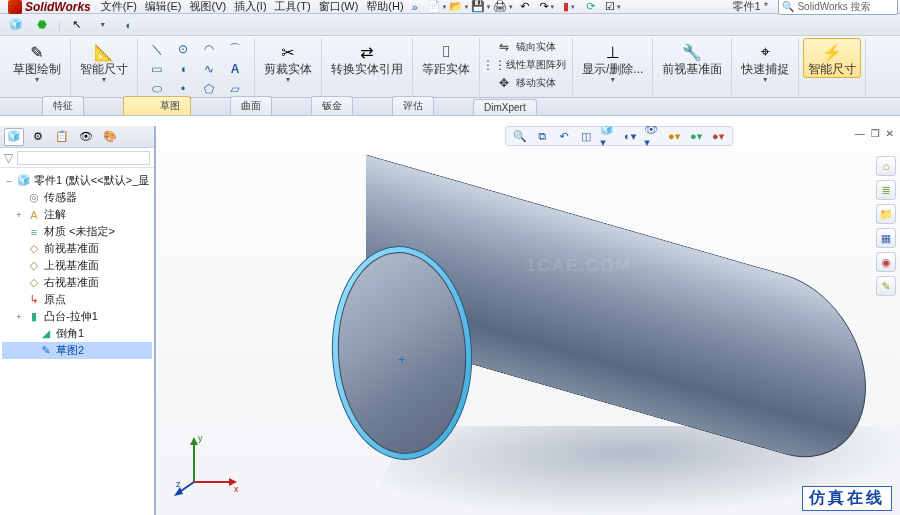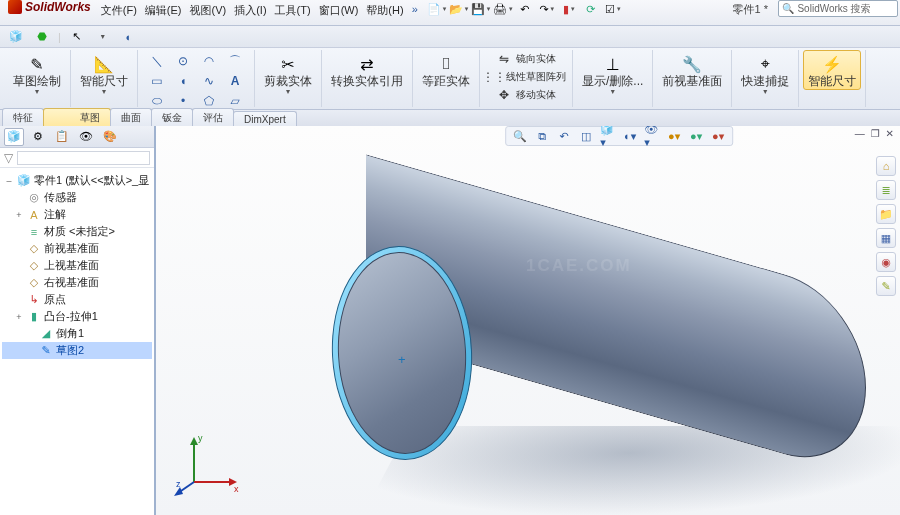--- a/index.html
+++ b/index.html
@@ -1,19 +1,19 @@
 <!DOCTYPE html>
 <html><head>
 <meta charset="utf-8">
 <style>
   * { box-sizing: border-box; margin: 0; padding: 0; font-family: "Microsoft YaHei", Arial, sans-serif; }
   body { width: 900px; height: 515px; background: #fff; overflow: hidden; font-size: 11px; position: relative; }
 
   
-  .menubar { height: 26px; background: linear-gradient(#f7f8fb,#e9ecf3); border-bottom:1px solid #b8c2d6; display:flex; align-items:flex-start; padding:0 2px; }
+  .menubar { height: 14px; background: linear-gradient(#f7f8fb,#e9ecf3); border-bottom:1px solid #b8c2d6; display:flex; align-items:center; padding:0 2px; }
   .sw-logo { display:flex; align-items:center; gap:3px; padding:0 6px; font-weight:bold; color:#7a0000; font-style:italic; font-size:12px; }
   .sw-logo .cube { width:14px; height:14px; background:linear-gradient(135deg,#d40,#a00); border-radius:2px; }
   .menu-item { padding:3px 4px; color:#2a2a2a; cursor:default; }
   .qat { display:flex; align-items:center; gap:4px; margin-left:6px; }
   .qat-btn { width:18px; height:18px; border:1px solid transparent; border-radius:2px; display:flex; align-items:center; justify-content:center; }
   .qat-drop::after { content:"▾"; font-size:7px; color:#555; margin-left:2px; }
   .doc-name { margin-left:auto; padding:2px 10px; color:#444; }
   .search { width:120px; height:17px; border:1px solid #9ab; background:#fff; border-radius:2px; display:flex; align-items:center; padding:0 3px; color:#666; font-size:10px; }
   .search .mag { margin-right:3px; }
 
@@ -30,21 +30,21 @@
   .rbtn-big .ico { width:24px; height:22px; display:flex; align-items:center; justify-content:center; font-size:16px; }
   .rbtn-big .lbl { font-size:12px; color:#333; line-height:11px; text-align:center; }
   .rbtn-big .drop { font-size:8px; color:#555; line-height:8px; }
   .rgrid { display:grid; grid-template-columns:repeat(4,22px); grid-auto-rows:18px; gap:2px 4px; padding:2px 4px; }
   .rcell { width:22px; height:18px; display:flex; align-items:center; justify-content:center; font-size:12px; color:#2b5aa0; }
   .rrow { display:flex; align-items:center; gap:4px; padding:1px 2px; font-size:10px; color:#333; }
   .rrow .ico { width:16px; height:16px; display:flex; align-items:center; justify-content:center; font-size:12px; }
 
   
   .fm-tabs { height:18px; background:linear-gradient(#e9edf5,#dbe0eb); border-bottom:1px solid #b8c2d6; display:flex; align-items:flex-end; padding-left:2px; gap:0; }
-  .fm-tab { padding:2px 10px 2px 10px; font-size:10px; color:#3a3a3a; border:1px solid #b8c2d6; border-bottom:none; background:linear-gradient(#f3f6fb,#e4e9f2); border-radius:3px 3px 0 0; margin-right:-1px; }
+  .fm-tab { padding:2px 10px 2px 10px; font-size:10px; color:#3a3a3a; border:1px solid #b8c2d6; border-bottom:none; background:linear-gradient(#f3f6fb,#e4e9f2); border-radius:3px 3px 0 0; margin-right:-1px;margin-left:40px; }
   .fm-tab.active { background:linear-gradient(#fff4c9,#ffe89f); border-color:#d8b85a;padding-left:36px; }
 
   
   .main { position:absolute; top:126px; bottom:0; left:0; right:0; display:flex; }
   .left-pane { width:156px; border-right:2px solid #9fb2cf; background:#fff; display:flex; flex-direction:column; }
   .lp-tabs { height:22px; background:linear-gradient(#eef1f7,#dfe4ee); border-bottom:1px solid #c7cede; display:flex; align-items:center; gap:4px; padding:0 4px; }
   .lp-tab { width:20px; height:18px; display:flex; align-items:center; justify-content:center; border:1px solid transparent; border-radius:2px; }
   .lp-tab.active { background:#fff; border-color:#a9b4c9; }
   .filter-row { height:20px; display:flex; align-items:center; padding:0 4px; border-bottom:1px solid #e0e4ec; }
   .filter-row .funnel { color:#888; font-size:12px; }
@@ -338,15 +338,16 @@
       <line x1="20" y1="55" x2="58" y2="55" stroke="#c02020" stroke-width="2"></line>
         <polygon points="63,55 55,51 55,59" fill="#c02020"></polygon>
       <line x1="20" y1="55" x2="4" y2="66" stroke="#1646b0" stroke-width="2"></line>
         <polygon points="0,69 9,67 6,60" fill="#1646b0"></polygon>
       <text x="24" y="14" font-size="9" fill="#2a8a2a">y</text>
       <text x="60" y="65" font-size="9" fill="#c02020">x</text>
       <text x="2" y="60" font-size="9" fill="#1646b0">z</text>
     </svg>
 
     <div class="brand">
+      <div class="cn">仿真在线</div>
     </div>
   </div>
 </div>
 
 </body></html>

